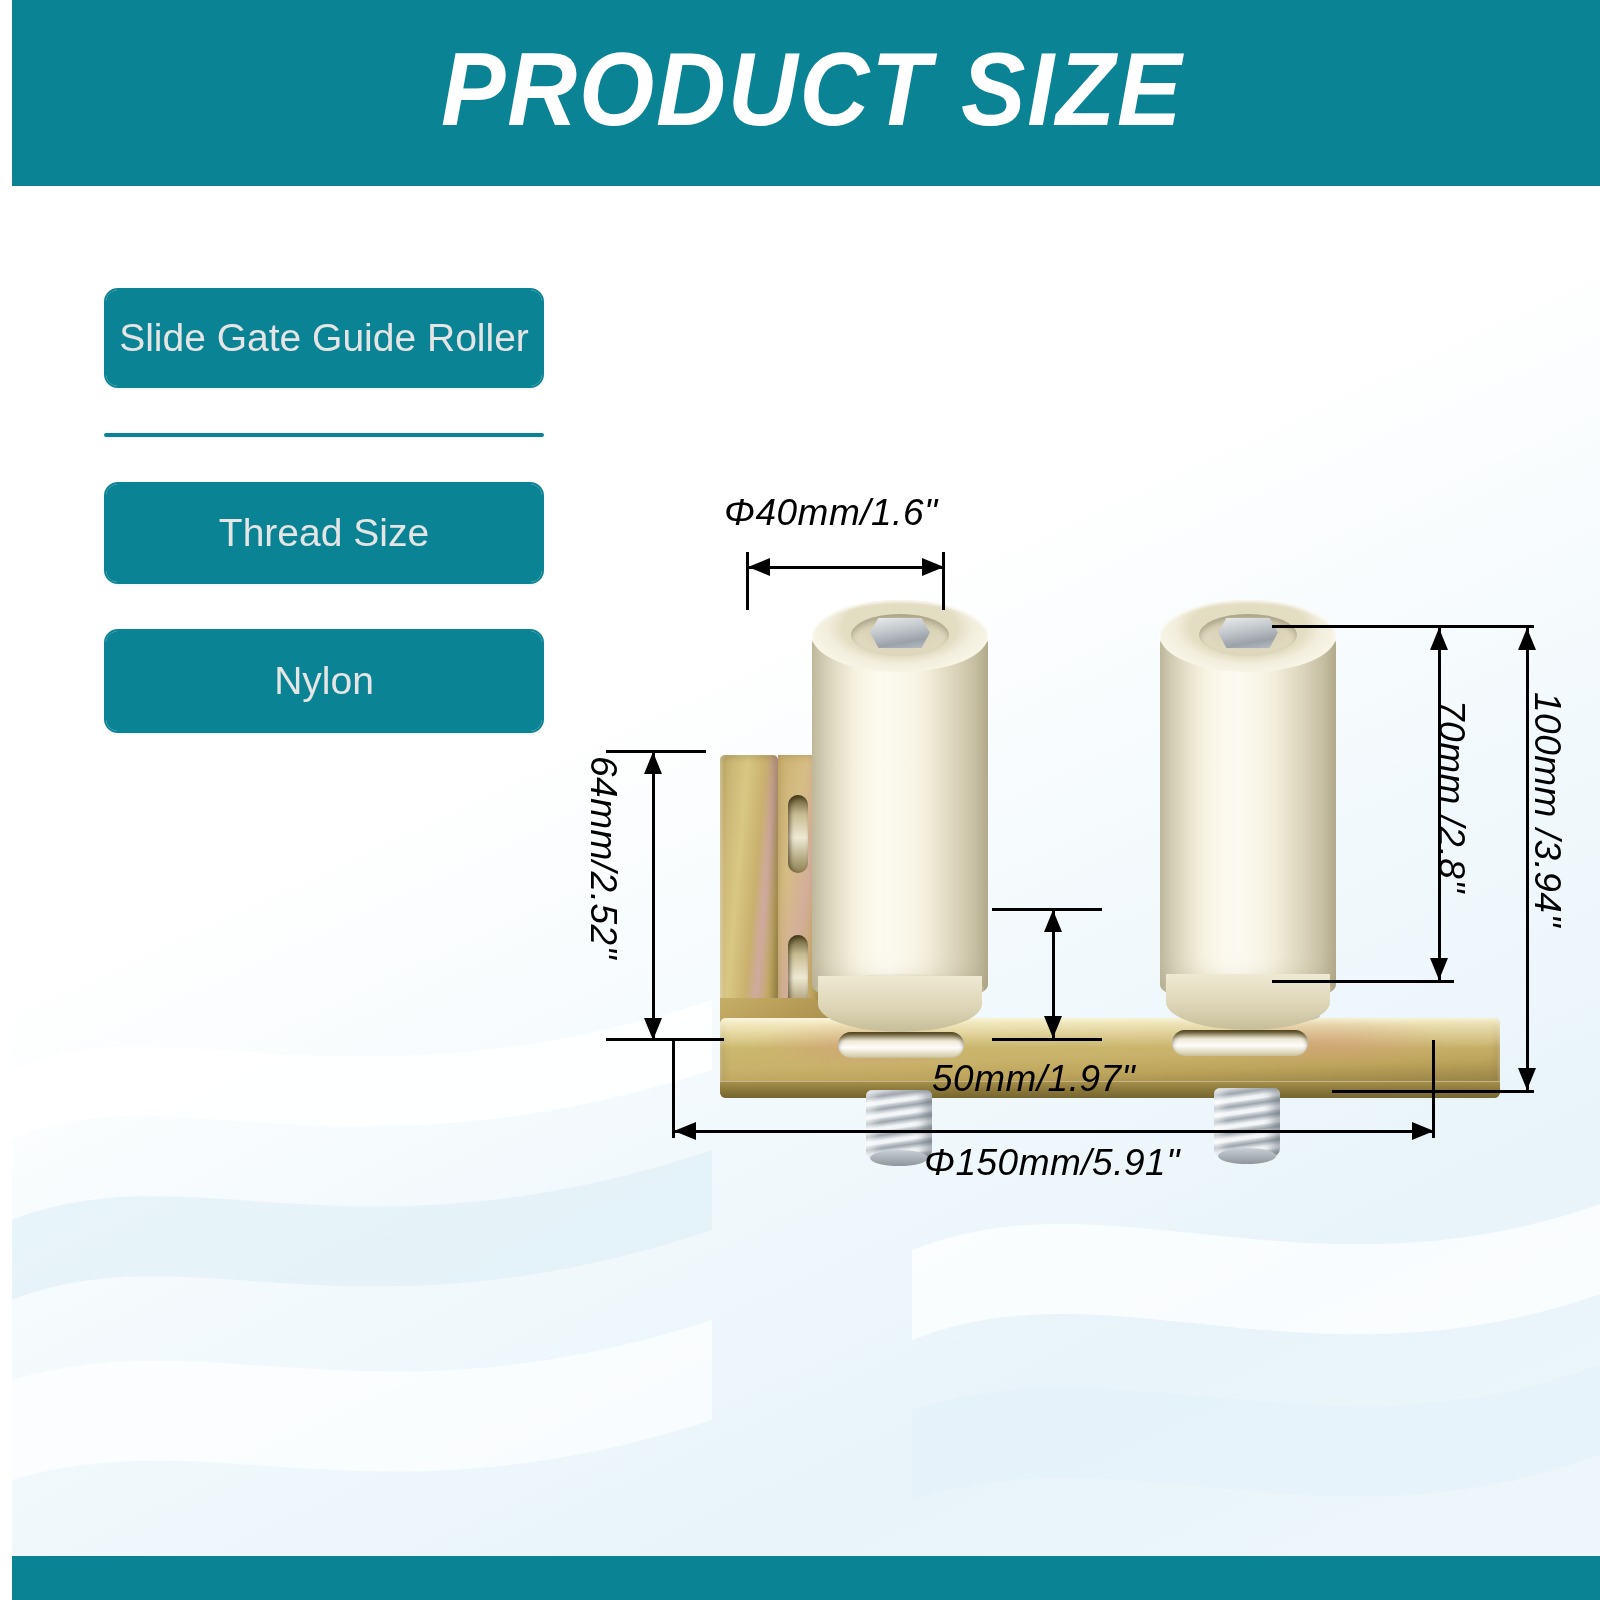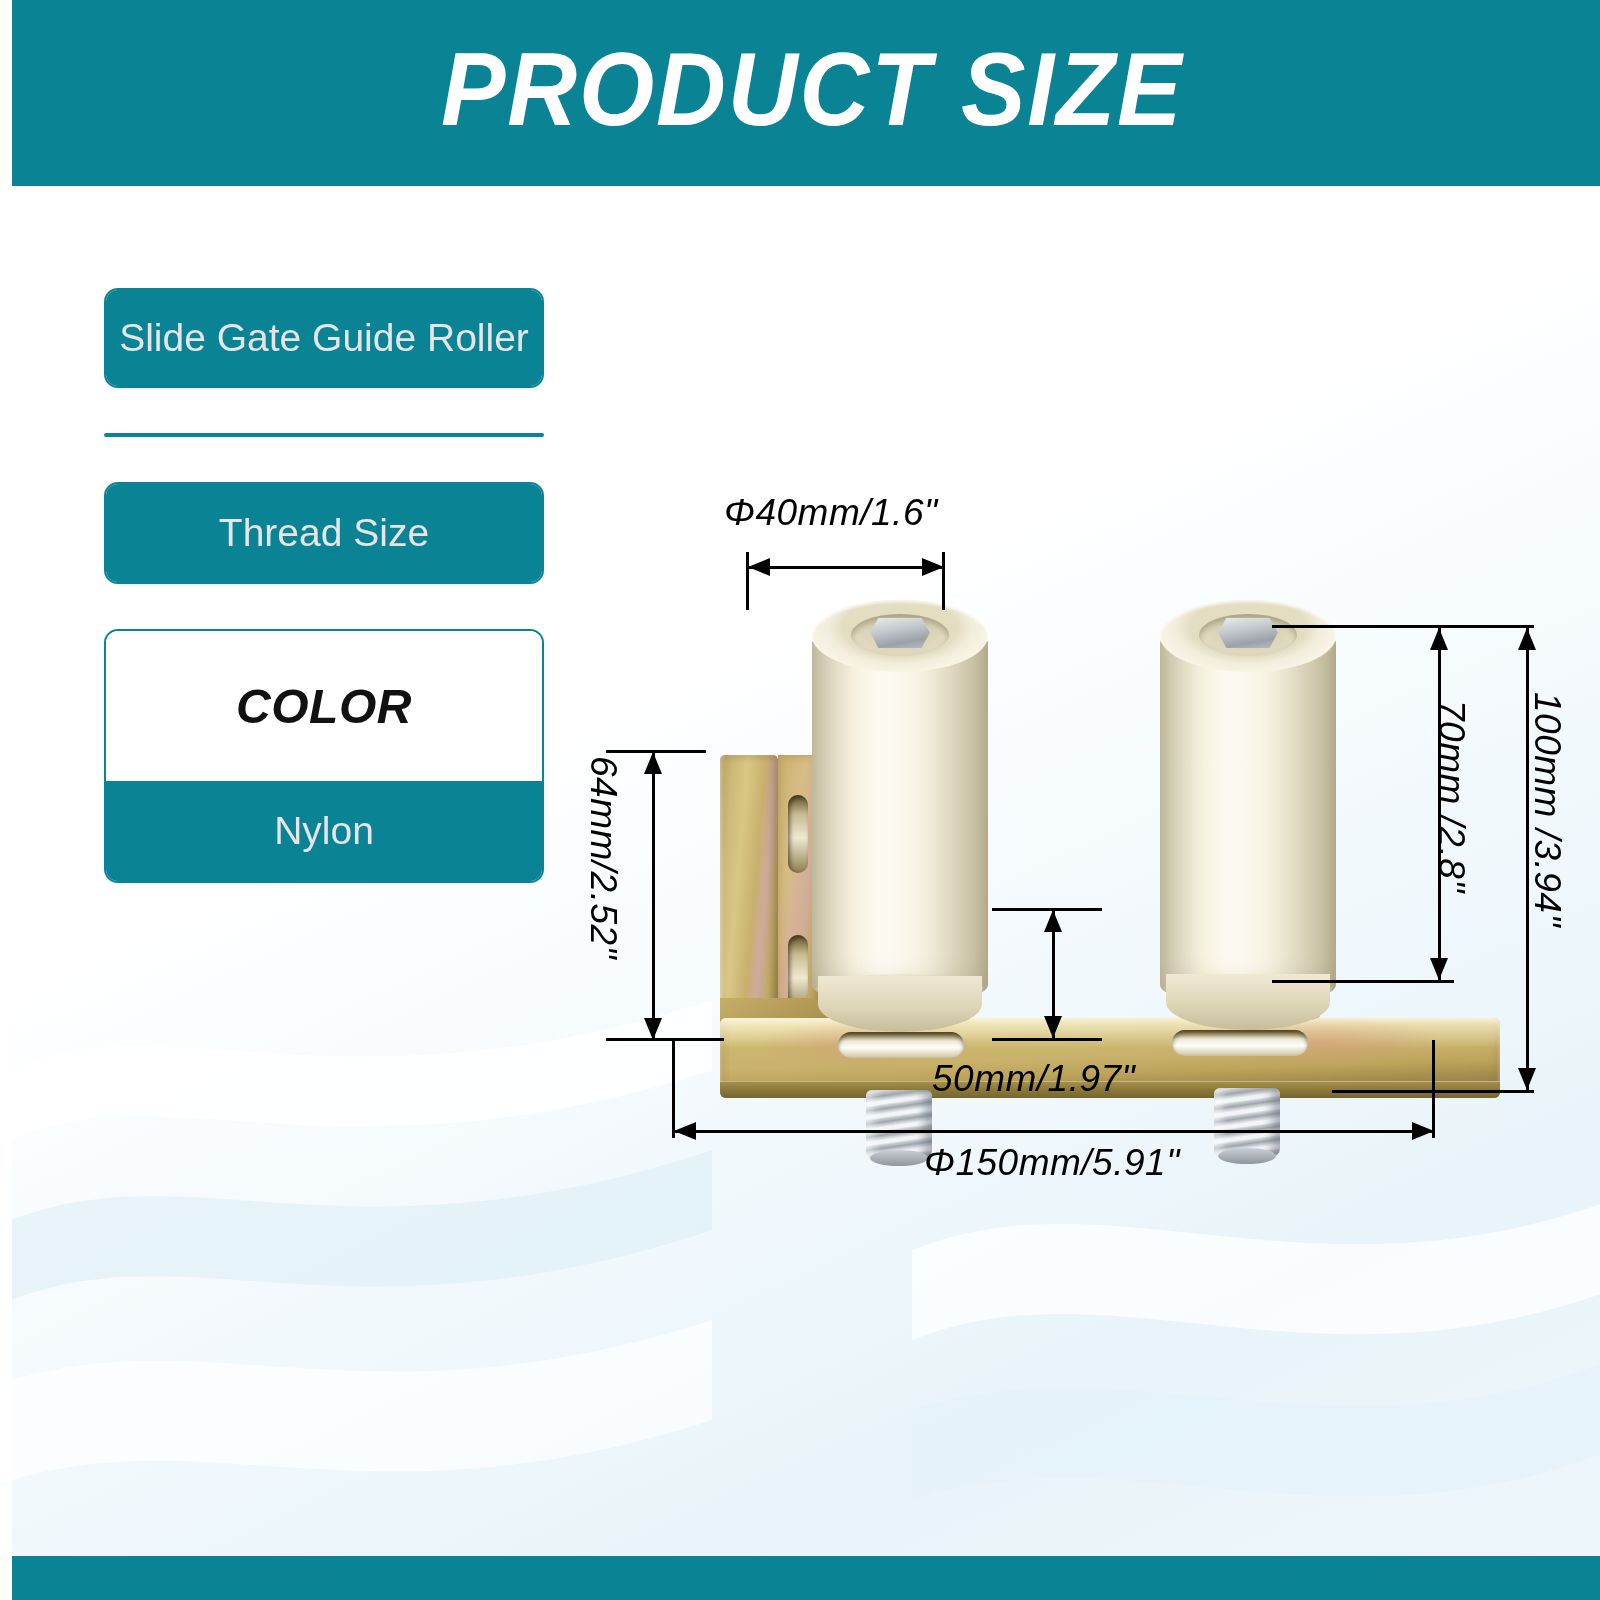--- a/index.html
+++ b/index.html
@@ -343,23 +343,20 @@
     <div class="spec-card" id="spec-card-material">
     </div>
 
     <div class="spec-card" id="spec-card-thread">
       <div class="spec-card-bottom">
         <span class="spec-card-sub">Thread Size</span>
       </div>
     </div>
 
     <div class="spec-card" id="spec-card-color">
-      <div class="spec-card-top">
-        <span class="spec-card-title">COLOR</span>
-      </div>
       <div class="spec-card-bottom">
         <span class="spec-card-sub">Nylon</span>
       </div>
     </div>
 
   </div>
 
   <div id="product-figure">
 
     <div id="product-photo">

